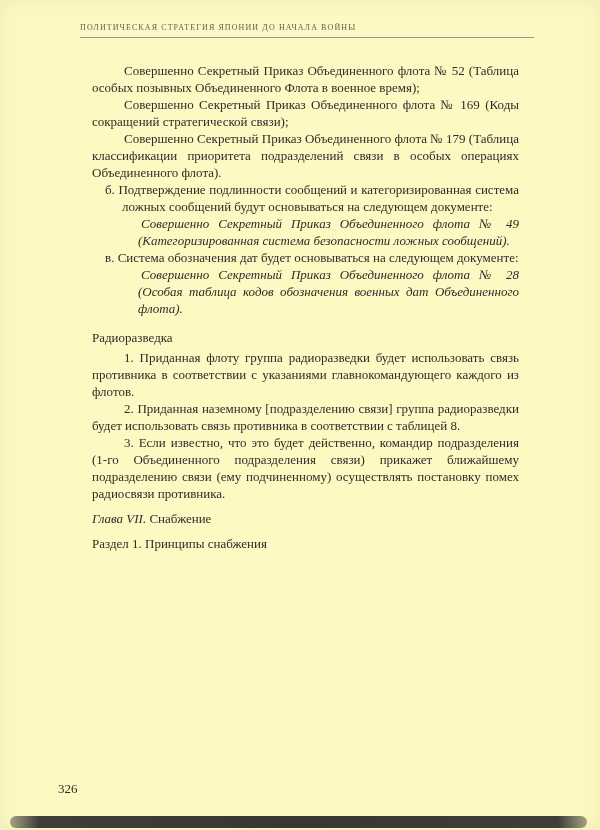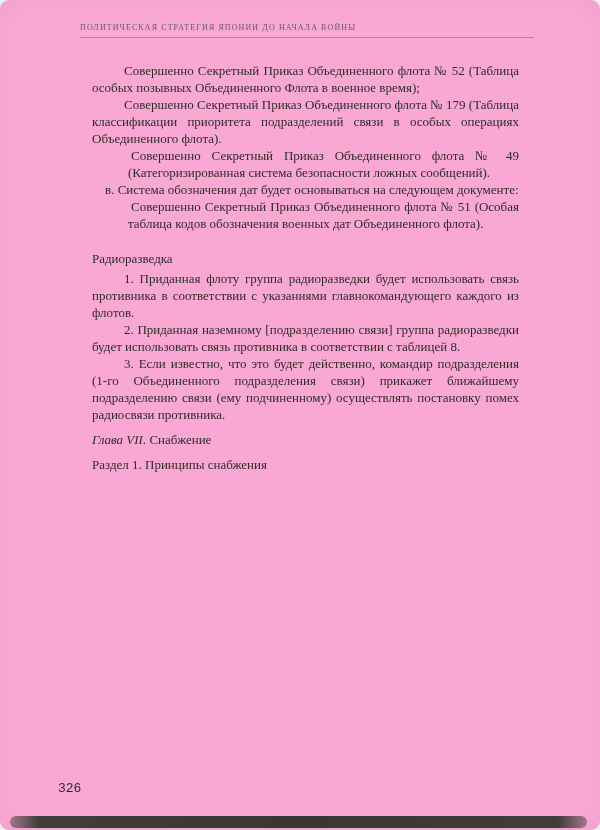--- a/index.html
+++ b/index.html
@@ -4,24 +4,23 @@
 <style>
   html, body { margin: 0; padding: 0; }
   body {
     width: 600px; height: 830px;
     background: #efefec;
     font-family: "Liberation Serif", "DejaVu Serif", serif;
   }
   .page {
     position: relative;
     width: 600px; height: 830px;
-    background: #f9a8d4;
+    background: #fef9c3;
     overflow: hidden;
     box-shadow: inset 0 0 22px rgba(0,0,0,0.05);
-    border-radius: 9px;
   }
   .running-header {
     position: absolute;
     top: 23px; left: 80px; right: 66px;
   }
   .running-title {
     font-size: 8px;
     letter-spacing: 1.1px;
     color: #5f5d5a;
     white-space: nowrap;
@@ -38,31 +37,30 @@
     font-size: 13px;
     line-height: 17px;
     text-align: justify;
     hyphens: auto;
     -webkit-hyphens: auto;
   }
   .block { margin: 0; }
   .doc-ref { text-indent: 32px; }
   .paragraph { text-indent: 32px; }
   .list-item { margin-left: 30px; text-indent: -17px; }
-  .doc-ref-nested { margin-left: 36px; text-indent: 3px; }
-  .heading { margin: 18px 0 3px 0; text-indent: 0; }
+  .doc-ref-nested { margin-left: 46px; text-indent: 3px; font-style: italic; }
+  .heading { margin: 12px 0 3px 0; text-indent: 0; }
   .chapter { margin: 8px 0; text-indent: 0; }
   .section { margin: 8px 0; text-indent: 0; }
   .chapter span[data-name="chapter-label"] { font-style: italic; font-family: Liberation Serif, serif; }
   .page-number {
     position: absolute;
     left: 58px; top: 781px;
     font-size: 13px;
     color: #2e2c29;
-    font-family: Liberation Mono, monospace;
   }
   .scan-bar {
     position: absolute;
     left: 10px; right: 13px; top: 816px;
     height: 12px;
     border-radius: 6px;
     background: linear-gradient(to right,
       rgba(62,60,57,0.45) 0%,
       #403e3b 5%,
       #393734 50%,
@@ -75,24 +73,26 @@
 
 <div class="page" data-name="book-page">
 
   <div class="running-header" data-name="running-header">
     <div class="running-title" data-name="running-title">ПОЛИТИЧЕСКАЯ СТРАТЕГИЯ ЯПОНИИ ДО НАЧАЛА ВОЙНЫ</div>
     <div class="header-rule" data-name="header-rule"></div>
   </div>
 
   <div class="content" data-name="page-content">
       <div class="block doc-ref" data-name="doc-reference">Совершенно Секретный Приказ Объединенного флота № 52 (Таблица особых позывных Объединенного Флота в военное время);</div>
+      <div class="block doc-ref" data-name="doc-reference">Совершенно Секретный Приказ Объединенного флота № 169 (Коды сокращений стратегической связи);</div>
       <div class="block doc-ref" data-name="doc-reference">Совершенно Секретный Приказ Объединенного флота № 179 (Таблица классификации приоритета подразделений связи в особых операциях Объединенного флота).</div>
+      <div class="block list-item" data-name="list-item"><span data-name="list-marker">б.</span> <span data-name="list-item-text">Подтверждение подлинности сообщений и категоризированная система ложных сообщений будут основываться на следующем документе:</span></div>
       <div class="block doc-ref-nested" data-name="doc-reference">Совершенно Секретный Приказ Объединенного флота № 49 (Категоризированная система безопасности ложных сообщений).</div>
       <div class="block list-item" data-name="list-item"><span data-name="list-marker">в.</span> <span data-name="list-item-text">Система обозначения дат будет основываться на следующем документе:</span></div>
-      <div class="block doc-ref-nested" data-name="doc-reference">Совершенно Секретный Приказ Объединенного флота № 51 (Особая таблица кодов обозначения военных дат Объединенного флота).</div>
+      <div class="block doc-ref-nested" data-name="doc-reference">Совершенно Секретный Приказ Объединенного флота № 28 (Особая таблица кодов обозначения военных дат Объединенного флота).</div>
       <div class="block heading" data-name="section-heading">Радиоразведка</div>
       <div class="block paragraph" data-name="paragraph">1. Приданная флоту группа радиоразведки будет использовать связь противника в соответствии с указаниями главнокомандующего каждого из флотов.</div>
       <div class="block paragraph" data-name="paragraph">2. Приданная наземному [подразделению связи] группа радиоразведки будет использовать связь противника в соответствии с таблицей 8.</div>
       <div class="block paragraph" data-name="paragraph">3. Если известно, что это будет действенно, командир подразделения (1-го Объединенного подразделения связи) прикажет ближайшему подразделению связи (ему подчиненному) осуществлять постановку помех радиосвязи противника.</div>
       <div class="block chapter" data-name="chapter-heading"><span data-name="chapter-label">Глава VII.</span><span data-name="chapter-title"> Снабжение</span></div>
       <div class="block section" data-name="section-title">Раздел 1. Принципы снабжения</div>
     </div>
 
   <div class="page-number" data-name="page-number">326</div>
 

